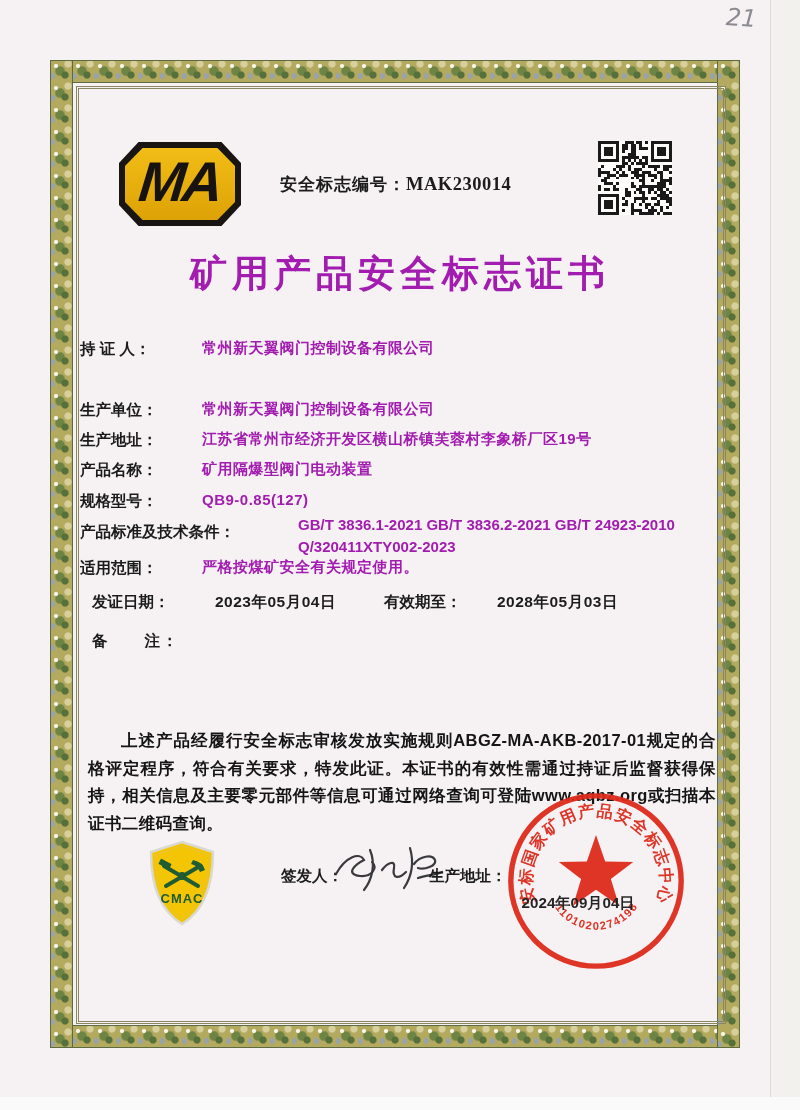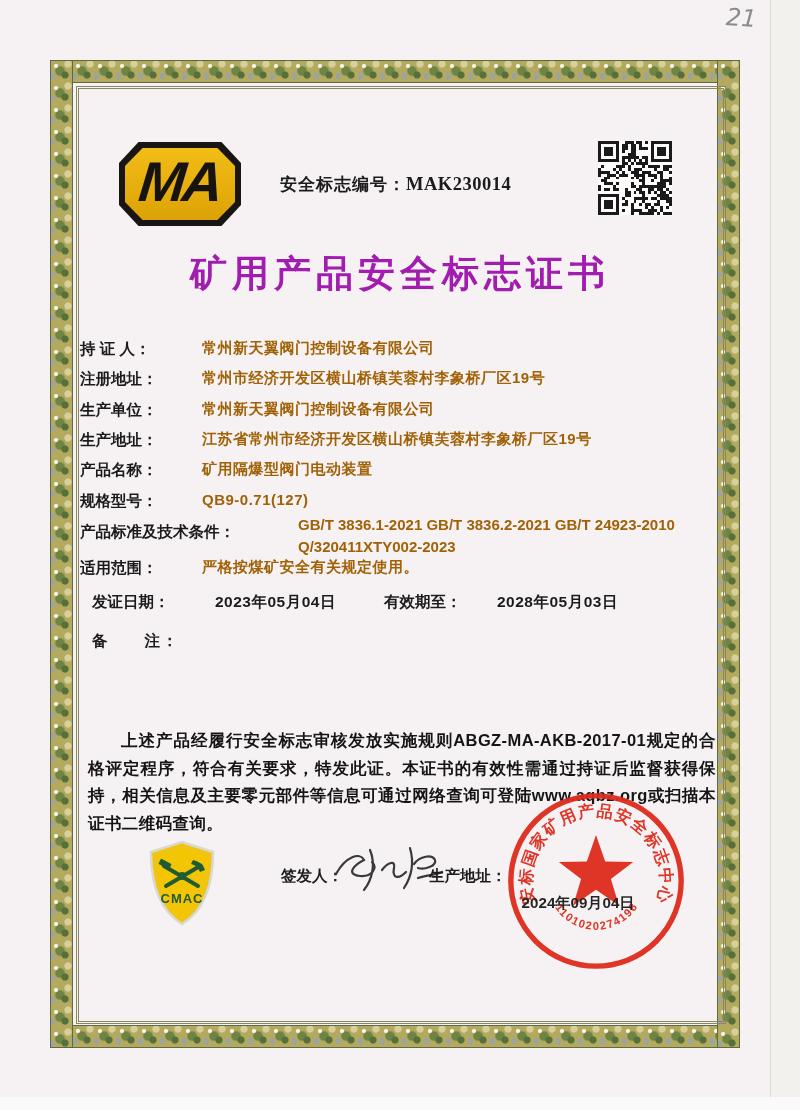--- a/index.html
+++ b/index.html
@@ -50,21 +50,21 @@
     letter-spacing:1px; white-space:nowrap;}
   .cert-no .val{font-family:"Liberation Serif", serif; font-weight:600; font-size:18.5px; letter-spacing:.5px;}
   .qr{position:absolute; left:598px; top:139px; width:74px; height:78px;}
 
   .title{position:absolute; left:0; top:249px; width:800px; text-align:center;
     font-size:37px; font-weight:900; letter-spacing:5px; color:#a21caf;}
 
   
   .row{position:absolute; left:80px; width:626px; display:flex; align-items:flex-start;}
   .row .lab{flex:0 0 122px; font-size:15.5px; font-weight:700; color:#1b1b1b; white-space:nowrap;}
-  .row .val{font-size:15px; font-weight:700; color:#a16207; letter-spacing:.5px;}
+  .row .val{font-size:15px; font-weight:700; color:#a21caf; letter-spacing:.5px;}
   .row-std .lab{flex:0 0 218px; padding-top:8px;}
   .row-std .val{width:398px; line-height:22px; letter-spacing:0;}
   .dates{position:absolute; left:0; top:592px; width:800px; font-size:15.5px; font-weight:700;}
   .dates span{position:absolute; white-space:nowrap;}
   .d-il{left:92px;} .d-iv{left:215px; letter-spacing:.5px;}
   .d-vl{left:384px;text-align:right;} .d-vv{left:497px; letter-spacing:.5px;}
   .remark{position:absolute; left:92px; top:631px; font-size:15.5px; font-weight:700; letter-spacing:2px;}
 
   .body-par{position:absolute; left:88px; top:727px; width:628px;
     font-size:16.5px; font-weight:700; line-height:27.5px; text-align:justify;
@@ -341,39 +341,35 @@
         <rect x="24" y="24" width="1" height="1"></rect>
       </g>
   </svg>
 
   <div class="title">矿用产品安全标志证书</div>
 
   <div class="row" style="top:339px">
     <span class="lab">持 证 人：</span>
     <span class="val">常州新天翼阀门控制设备有限公司</span>
   </div>
-  <div class="row" style="top:369px">
-    <span class="lab">注册地址：</span>
-    <span class="val">常州市经济开发区横山桥镇芙蓉村李象桥厂区19号</span>
-  </div>
   <div class="row" style="top:400px">
     <span class="lab">生产单位：</span>
     <span class="val">常州新天翼阀门控制设备有限公司</span>
   </div>
   <div class="row" style="top:430px">
     <span class="lab">生产地址：</span>
     <span class="val">江苏省常州市经济开发区横山桥镇芙蓉村李象桥厂区19号</span>
   </div>
   <div class="row" style="top:460px">
     <span class="lab">产品名称：</span>
     <span class="val">矿用隔爆型阀门电动装置</span>
   </div>
   <div class="row" style="top:491px">
     <span class="lab">规格型号：</span>
-    <span class="val">QB9-0.71(127)</span>
+    <span class="val">QB9-0.85(127)</span>
   </div>
   <div class="row row-std" style="top:514px">
     <span class="lab">产品标准及技术条件：</span>
     <span class="val">GB/T 3836.1-2021 GB/T 3836.2-2021 GB/T 24923-2010 Q/320411XTY002-2023</span>
   </div>
   <div class="row" style="top:558px">
     <span class="lab">适用范围：</span>
     <span class="val">严格按煤矿安全有关规定使用。</span>
   </div>
 

